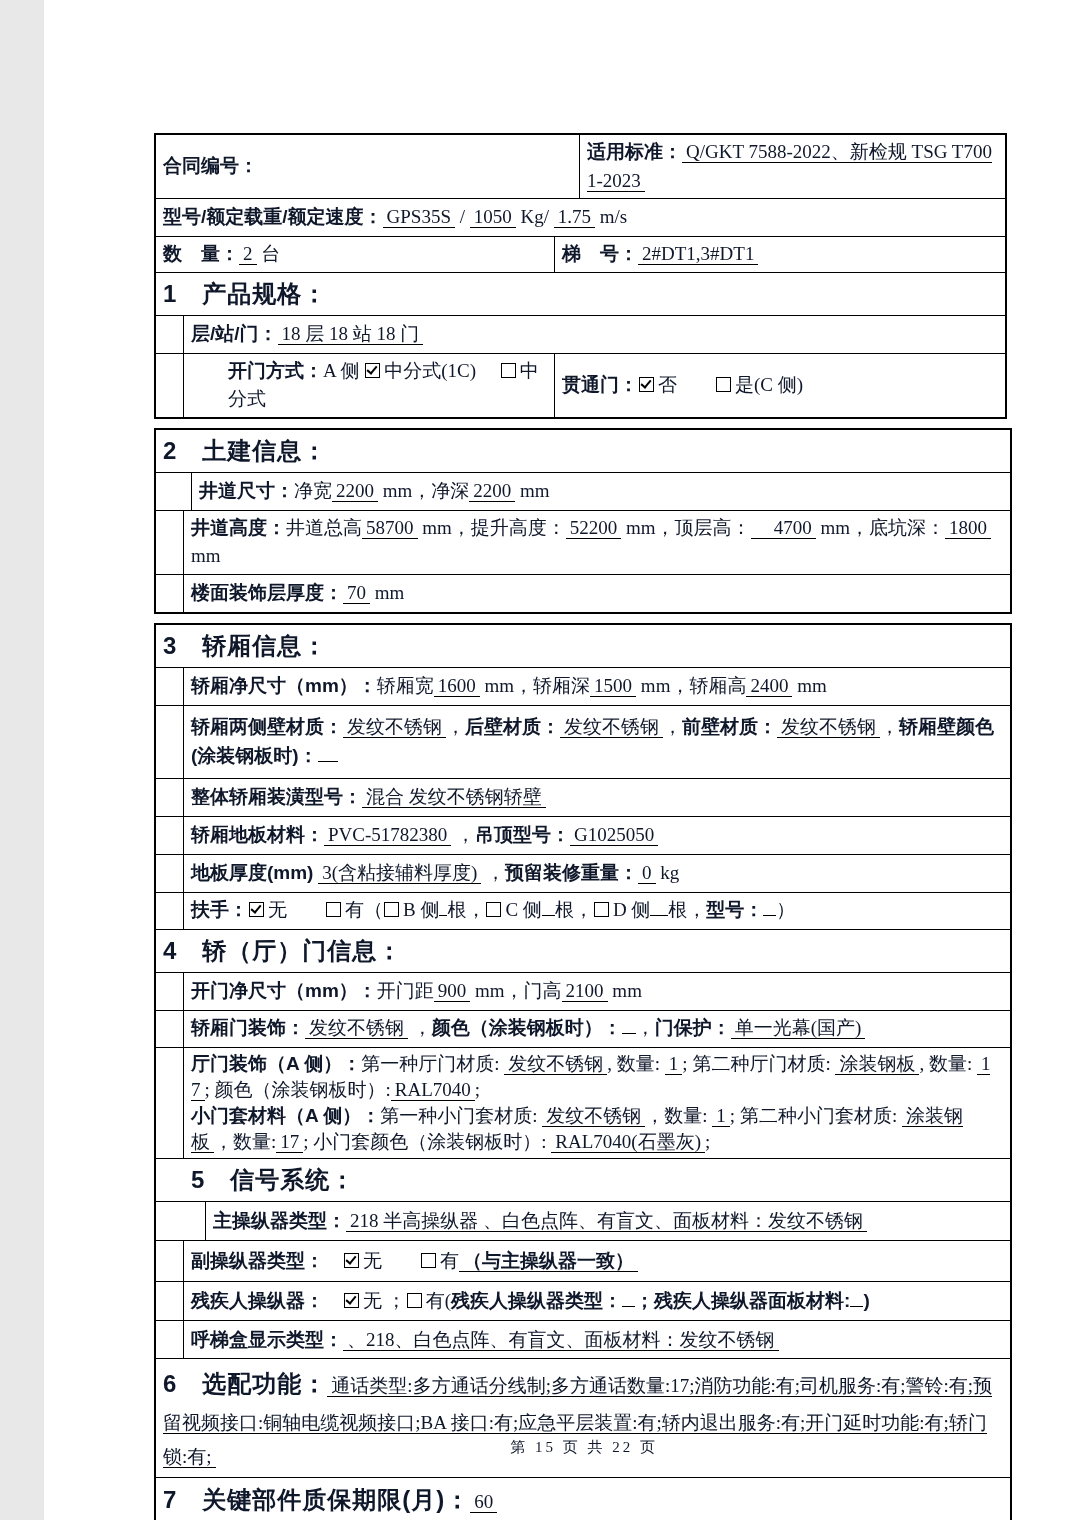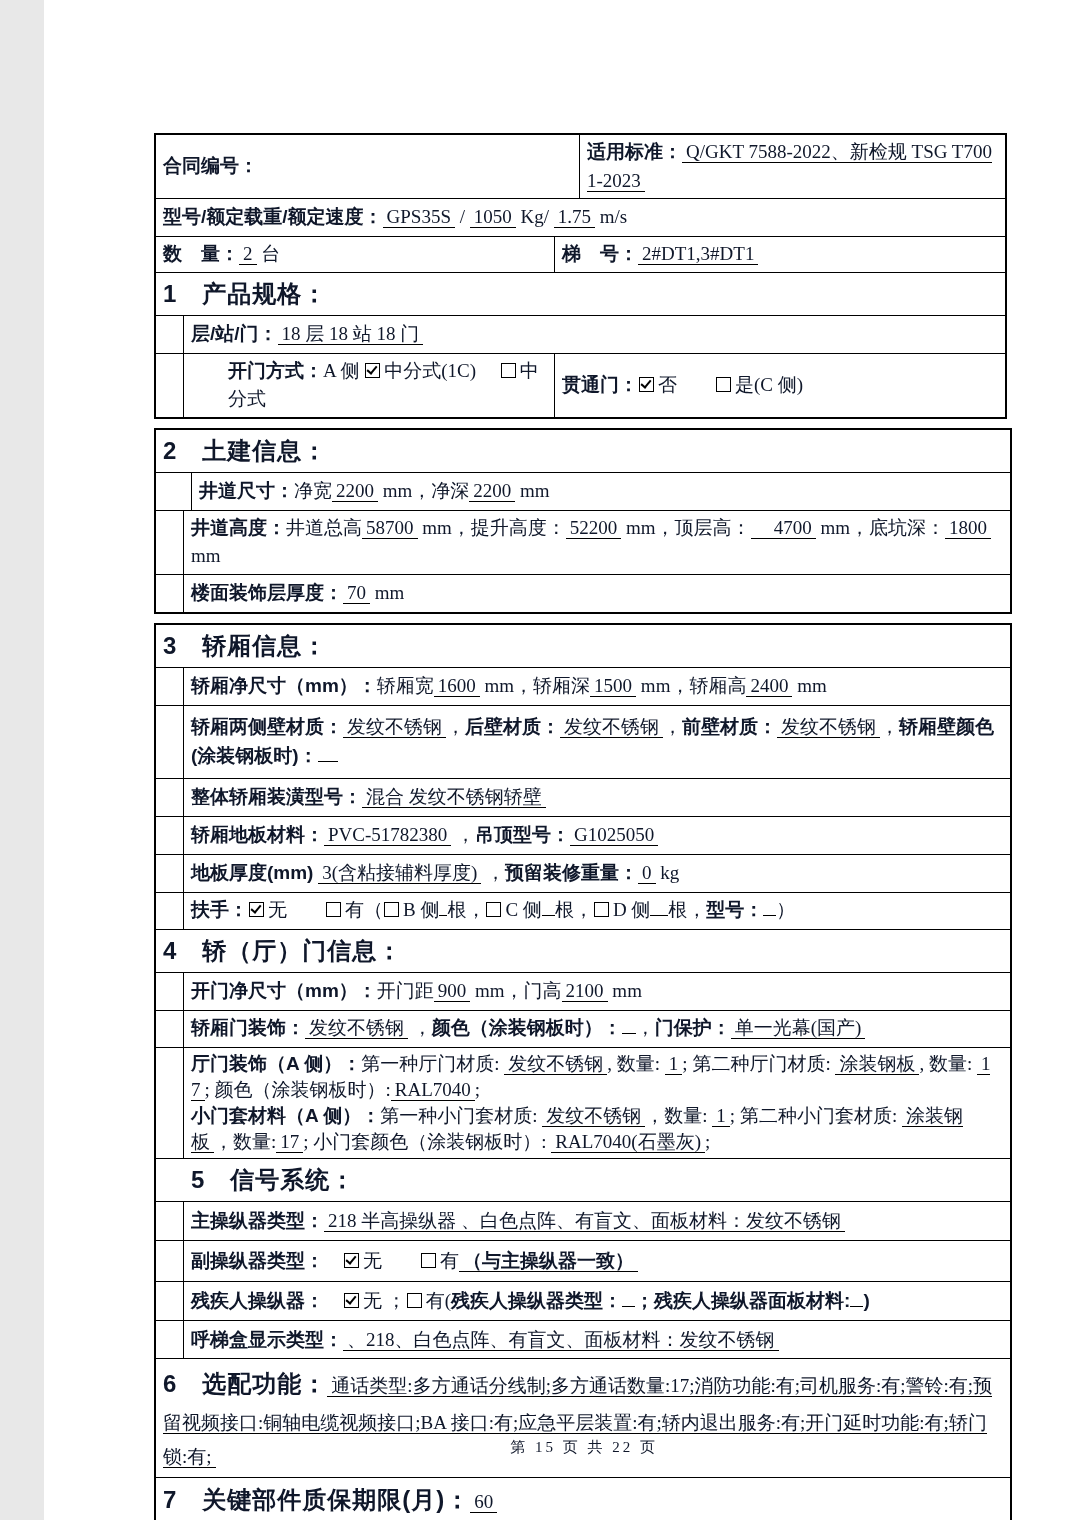--- a/index.html
+++ b/index.html
@@ -196,21 +196,21 @@
           <div class="cell" style="flex: 1 1 auto;">
             <p class="ln"><span class="b ">厅门装饰（A 侧）：</span><span class="">第一种厅门材质: </span><span class="u">发纹不锈钢</span><span class="">, 数量: </span><span class="u">1</span><span class="">; 第二种厅门材质: </span><span class="u">涂装钢板</span><span class="">, 数量: </span><span class="u">17</span><span class="">; 颜色（涂装钢板时）:</span><span class="u">RAL7040</span><span class="">;</span></p>
             <p class="ln"><span class="b ">小门套材料（A 侧）：</span><span class="">第一种小门套材质: </span><span class="u">发纹不锈钢</span><span class="">，数量: </span><span class="u">1</span><span class="">; 第二种小门套材质: </span><span class="u">涂装钢板</span><span class="">，数量:</span><span class="u">17</span><span class="">; 小门套颜色（涂装钢板时）: </span><span class="u">RAL7040(石墨灰)</span><span class="">;</span></p>
           </div>
         </div>
         <div class="row sec" style="min-height: 36px; padding-left: 28px;">
           <div class="cell" style="flex: 1 1 auto;">
             <p class="ln"><span class="b ">5　信号系统：</span></p>
           </div>
         </div>
-        <div class="row" style="min-height: 38px;">
+        <div class="row" style="min-height: 38px; padding-left: 22px;">
           <div class="cell ind"></div>
           <div class="cell" style="flex: 1 1 auto;">
             <p class="ln"><span class="b ">主操纵器类型：</span><span class="u">218 半高操纵器 、白色点阵、有盲文、面板材料：发纹不锈钢</span></p>
           </div>
         </div>
         <div class="row" style="min-height: 40px;">
           <div class="cell ind"></div>
           <div class="cell" style="flex: 1 1 auto;">
             <p class="ln"><span class="b ">副操纵器类型：</span><span class="">　</span><span class="cb on"></span><span class="">无　　</span><span class="cb"></span><span class="">有</span><span class="b u">（与主操纵器一致）</span></p>
           </div>

